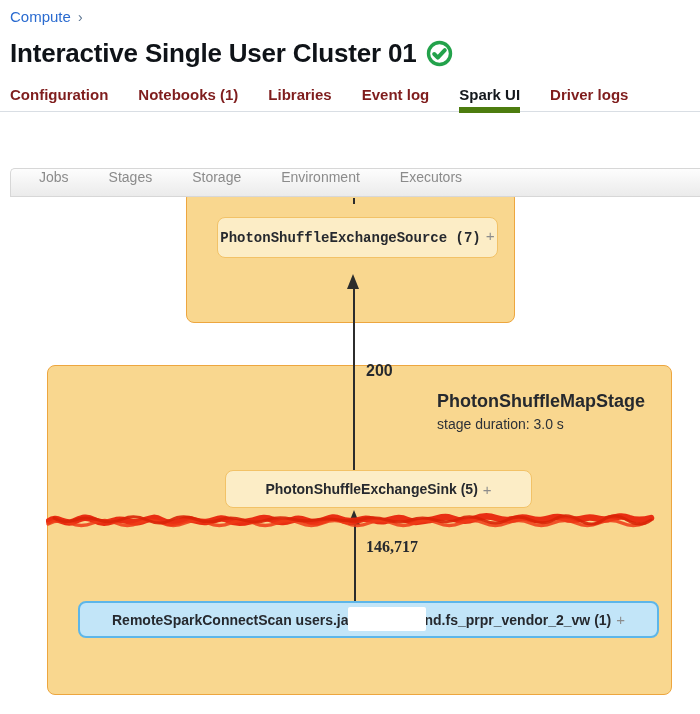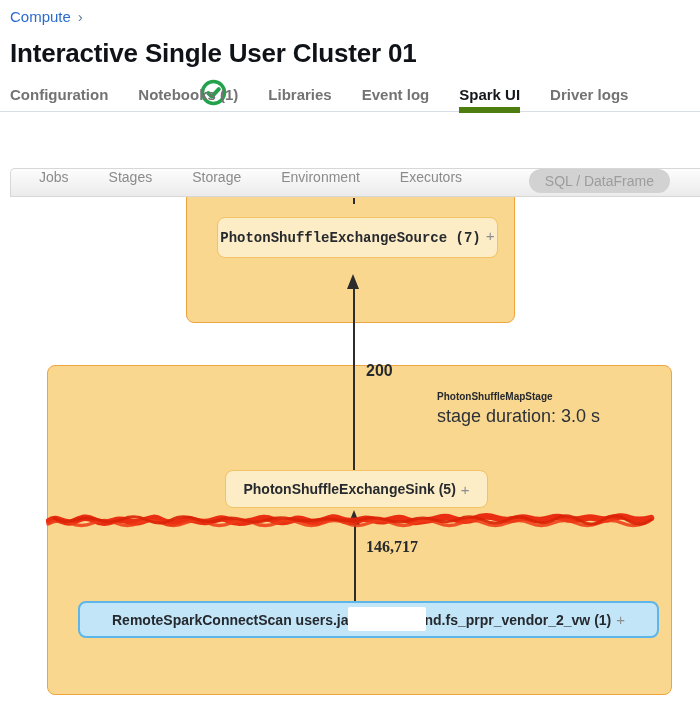--- a/index.html
+++ b/index.html
@@ -6,66 +6,66 @@
   body{
     width:700px;height:714px;position:relative;overflow:hidden;
     background:#ffffff;
     font-family:"Liberation Sans","DejaVu Sans",sans-serif;
     -webkit-font-smoothing:antialiased;
   }
   
   .breadcrumb{position:absolute;top:8px;left:10px;font-size:15px;color:#2a6bd0;display:flex;align-items:center;gap:7px;}
   .breadcrumb .crumb{cursor:pointer;}
   .breadcrumb .chev{color:#5c7592;font-size:14px;}
-  .title-row{position:absolute;top:38px;left:10px;display:flex;align-items:center;gap:10px;flex-direction:column;}
+  .title-row{position:absolute;top:38px;left:10px;display:flex;align-items:center;gap:10px;}
   .page-title{font-size:26px;font-weight:700;color:#0f1318;letter-spacing:-0.2px;}
   .status-icon{width:27px;height:27px;display:block;}
   
   .main-tabs{position:absolute;top:86px;left:0;width:700px;height:26px;
     display:flex;gap:30px;padding-left:10px;box-sizing:border-box;
     border-bottom:1px solid #d9dee4;}
-  .main-tab{font-size:15px;font-weight:700;color:#737373;padding-bottom:6px;cursor:pointer;white-space:nowrap;}
+  .main-tab{font-size:15px;font-weight:700;color:#7f1d1d;padding-bottom:6px;cursor:pointer;white-space:nowrap;}
   .main-tab.active{color:#14181d;border-bottom:6px solid #4d7c0f;margin-bottom:-2px;}
   
   .spark-bar{position:absolute;top:168px;left:10px;width:690px;height:29px;
     background:linear-gradient(#fdfdfd,#ebebeb);
     border:1px solid #d7d7d7;border-right:none;
     border-radius:5px 0 0 0;
     box-sizing:border-box;display:flex;align-items:flex-start;gap:40px;
     padding-left:28px;padding-right:30px;z-index:5;}
   .spark-tab{font-size:14px;color:#8b8b8b;white-space:nowrap;cursor:pointer;}
   .spark-tab.pill{margin-left:auto;background:#d2d2d2;color:#9d9d9d;
     padding:4px 16px;border-radius:14px;}
   
   .stage-box{position:absolute;background:#f9d78f;border:1.5px solid #eda63f;border-radius:8px;box-sizing:border-box;z-index:1;}
   #stage-upper{left:186px;top:190px;width:329px;height:133px;}
   #stage-lower{left:47px;top:365px;width:625px;height:330px;}
   .plan-node{position:absolute;background:#fcedc6;border:1.5px solid #f2c267;border-radius:8px;
     box-sizing:border-box;display:flex;align-items:center;justify-content:center;
     font-size:14px;font-weight:700;color:#26292e;z-index:2;cursor:pointer;white-space:nowrap;}
   .plan-node .plus{font-weight:400;color:#8c8c8c;margin-left:5px;font-size:15px;}
   #node-source{left:217px;top:217px;width:281px;height:41px;font-family:Liberation Mono, monospace;}
-  #node-sink{left:225px;top:470px;width:263px;height:38px;}
+  #node-sink{left:225px;top:470px;width:307px;height:38px;}
   #node-scan{left:78px;top:601px;width:581px;height:37px;background:#c2e5f8;border:2px solid #5db6e9;}
   .redaction{display:inline-block;width:78px;height:24px;background:#ffffff;border-radius:2px;
     vertical-align:middle;margin:0 -1px;position:relative;top:-1px;}
   .edge-line{position:absolute;width:2px;background:#2c2c2c;z-index:2;}
   .arrow-head{position:absolute;width:0;height:0;border-left:6.5px solid transparent;
     border-right:6.5px solid transparent;border-bottom:15px solid #2c2c2c;z-index:2;}
   .edge-label{position:absolute;font-size:16px;font-weight:700;color:#26292e;z-index:3;}
   #edge1-line{left:353px;top:288px;height:182px;}
   #edge1-head{left:347px;top:274px;}
   #edge1-tick{left:353px;top:198px;height:6px;}
   #edge1-label{left:366px;top:362px;}
   #edge2-line{left:354px;top:524px;height:77px;}
   #edge2-head{left:348px;top:510px;}
   #edge2-label{left:366px;top:538px;font-family:Liberation Serif, serif;}
   .stage-meta{position:absolute;left:437px;top:391px;z-index:2;}
-  .stage-meta .name{font-size:10px;font-weight:700;color:#26292e;}
-  .stage-meta .duration{font-size:18px;color:#2c3138;margin-top:4px;}
+  .stage-meta .name{font-size:18px;font-weight:700;color:#26292e;}
+  .stage-meta .duration{font-size:14px;color:#2c3138;margin-top:4px;}
   #scribble{position:absolute;left:46px;top:511px;width:620px;height:22px;z-index:4;pointer-events:none;}
 </style>
 </head>
 <body>
 
 <div class="breadcrumb">
   <span class="crumb">Compute</span>
   <span class="chev">›</span>
 </div>
 
@@ -85,21 +85,20 @@
   <div class="main-tab active">Spark UI</div>
   <div class="main-tab">Driver logs</div>
 </div>
 
 <div class="spark-bar">
   <div class="spark-tab">Jobs</div>
   <div class="spark-tab">Stages</div>
   <div class="spark-tab">Storage</div>
   <div class="spark-tab">Environment</div>
   <div class="spark-tab">Executors</div>
-  <div class="spark-tab pill">SQL / DataFrame</div>
 </div>
 
 <div class="stage-box" id="stage-upper"></div>
 <div class="edge-line" id="edge1-tick"></div>
 <div class="plan-node" id="node-source">
   <span>PhotonShuffleExchangeSource (7)</span>
   <span class="plus">+</span>
 </div>
 
 <div class="edge-line" id="edge1-line"></div>

